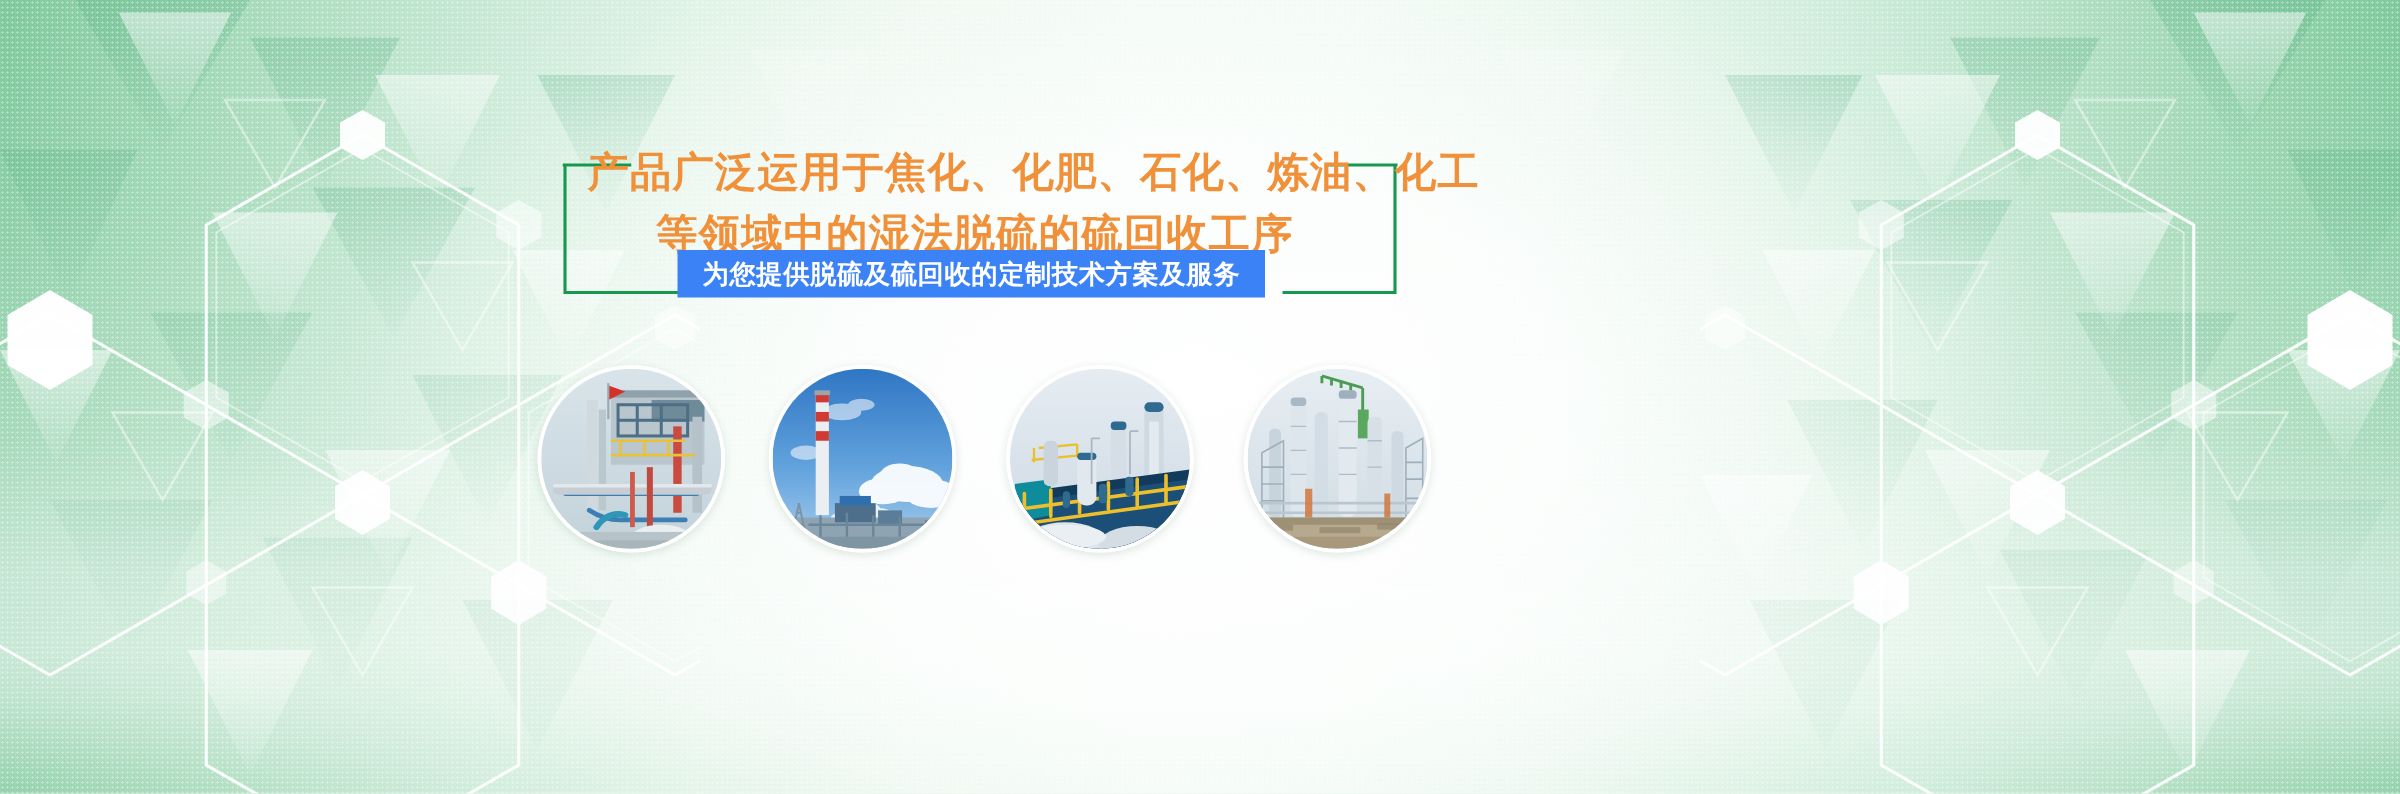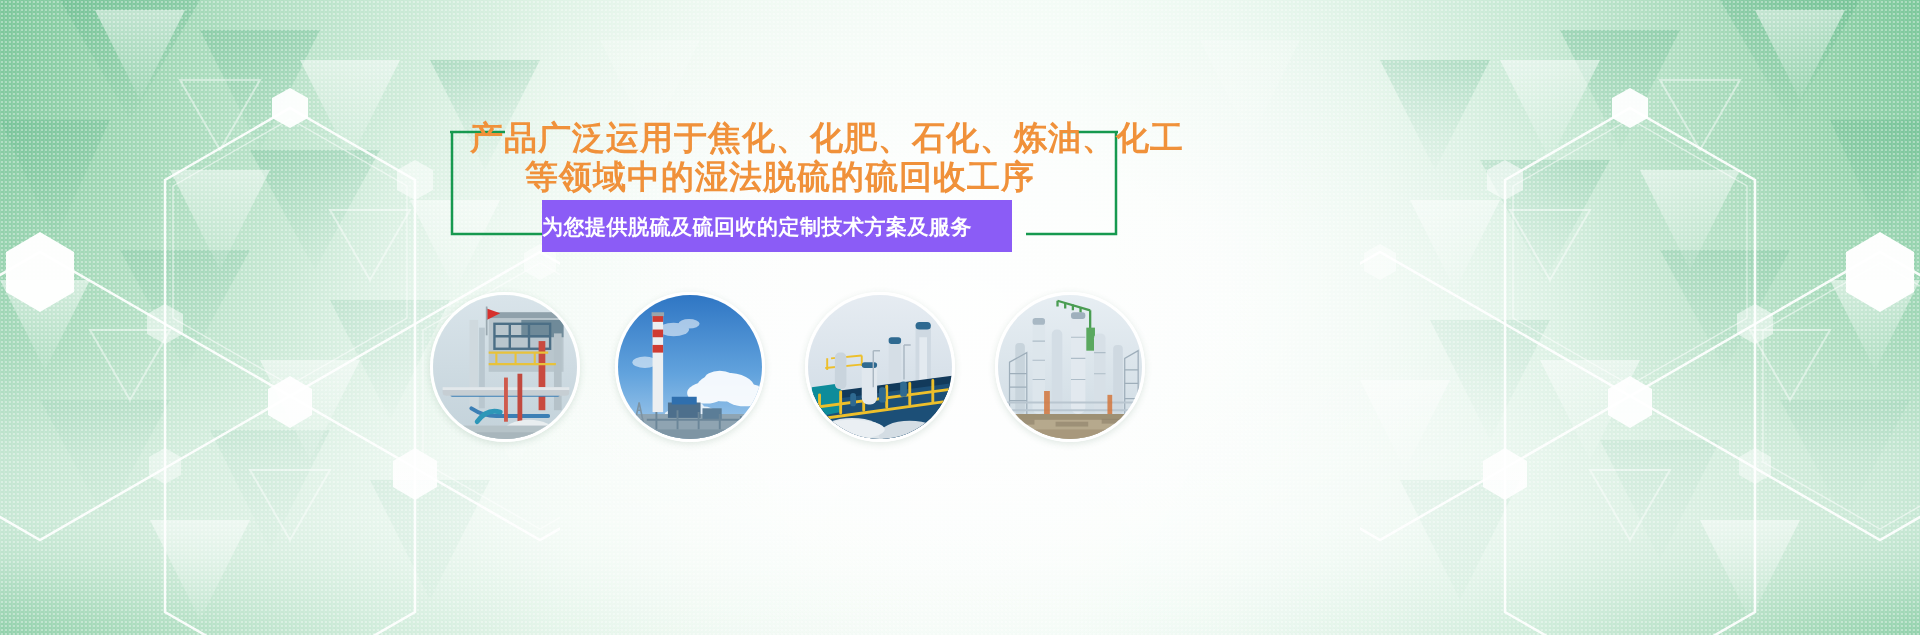--- a/index.html
+++ b/index.html
@@ -82,27 +82,27 @@
     position:absolute;left:470px;top:118px;width:620px;
     text-align:center;
     color:#F0913A;
     font-size:33px;
     font-weight:bold;
     line-height:39px;
     letter-spacing:1px;
     white-space:nowrap;
   }
   .headline .line1{display:block;}
-  .headline .line2{display:block;}
+  .headline .line2{display:block;margin-top:10px;}
 
   .greenband{
     position:absolute;left:542px;top:200px;
-    height:52px;width:470px;
-    background:#8b5cf6;
-    display:flex;align-items:center;justify-content:flex-start;
+    height:38px;width:470px;
+    background:#3b82f6;
+    display:flex;align-items:center;justify-content:center;
   }
   .greenband span{
     color:#ffffff;
     font-size:21px;
     font-weight:bold;
     letter-spacing:.5px;
     line-height:1;
     white-space:nowrap;
   }
 

